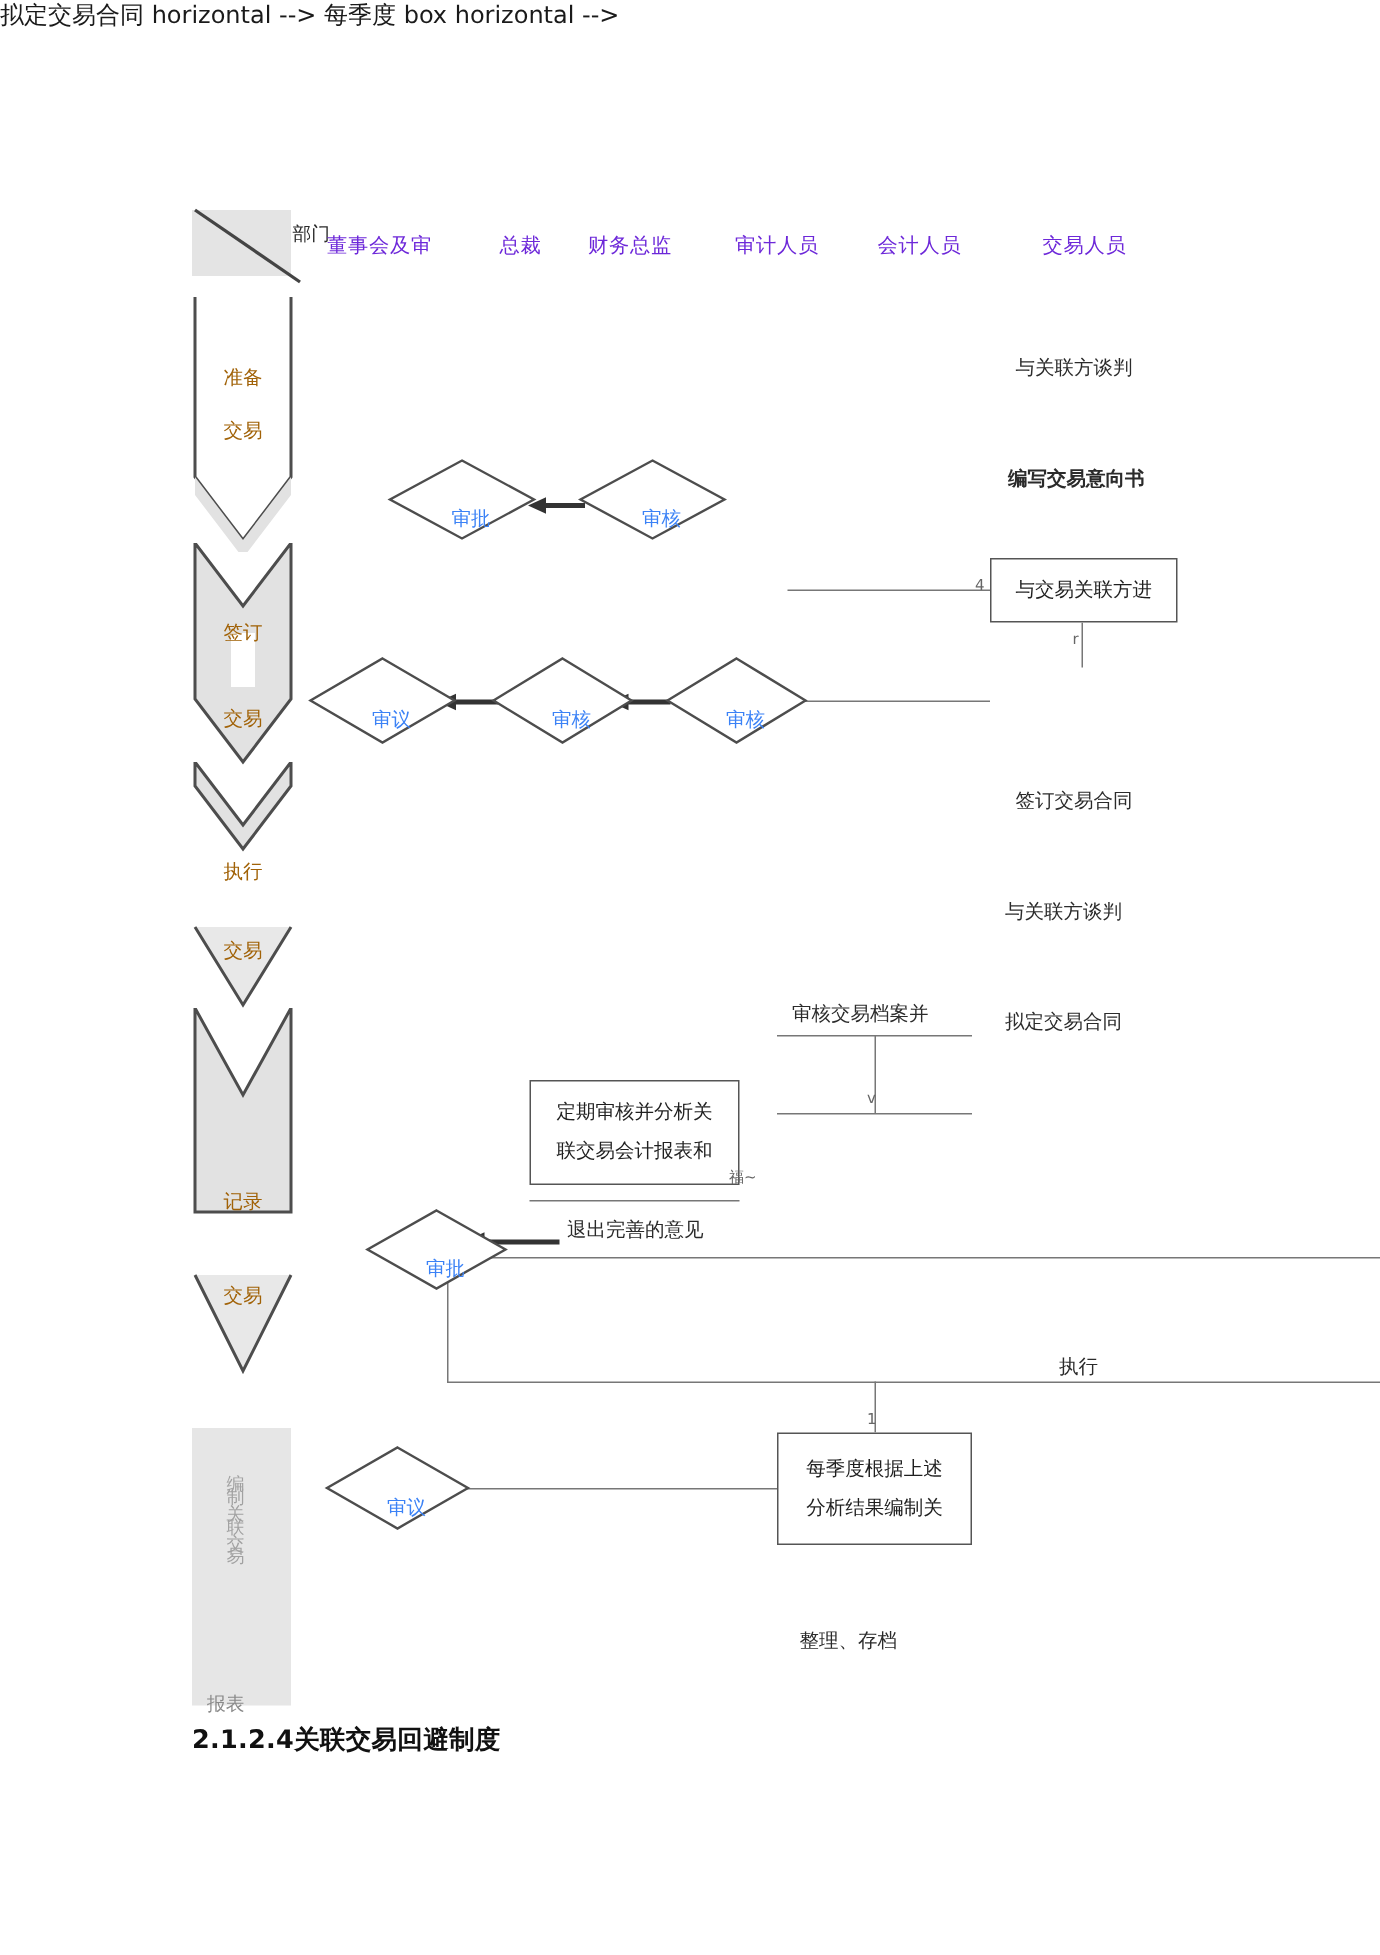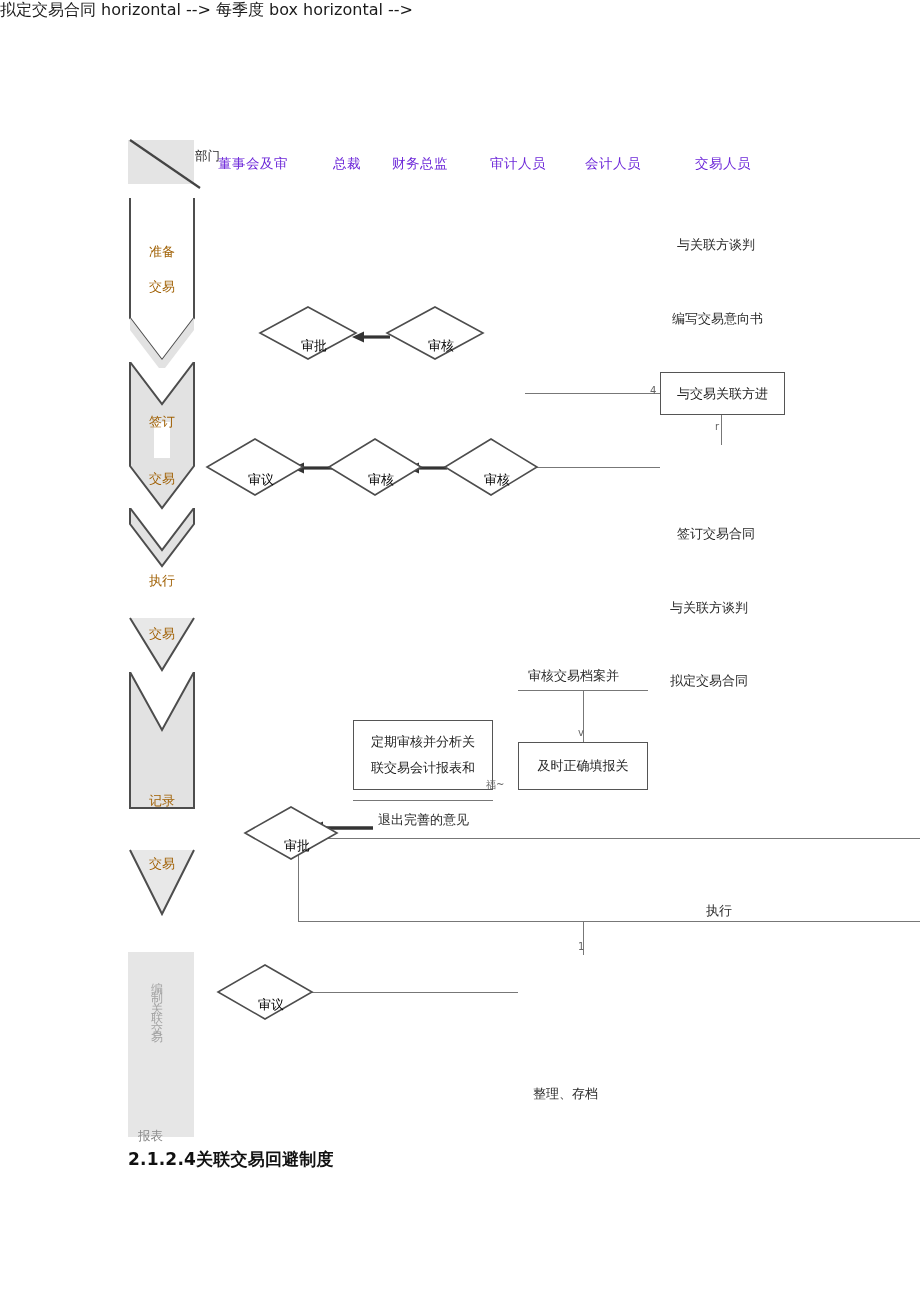--- a/index.html
+++ b/index.html
@@ -74,21 +74,21 @@
 
   
   .diamond { position: absolute; }
   .diamond svg { display: block; overflow: visible; }
   .diamond .dlabel {
     position: absolute;
     left: 12px; right: 0;
     text-align: center;
     font-size: 13px;
     font-family: "DejaVu Serif", "Liberation Serif", serif;
-    color: #000000;
+    color: #3b82f6;
     pointer-events: none;
   }
 
   
   .rbox {
     position: absolute;
     border: 1px solid #555;
     background: #fff;
     box-sizing: border-box;
     display: flex;
@@ -365,28 +365,29 @@
   <div class="rbox" style="left:660px; top:372px; width:125px; height:43px;">
     <span>与交易关联方进</span>
   </div>
 
 
   <div class="rbox" style="left:353px; top:720px; width:140px; height:70px;">
     <span>定期审核并分析关</span>
     <span>联交易会计报表和</span>
   </div>
 
-  <div class="rbox" style="left:518px; top:742px; width:130px; height:48px;">
-    <span>及时正确填报关</span>
-  </div>
-
+
+  <div class="rbox" style="left:518px; top:955px; width:130px; height:75px;">
+    <span>每季度根据上述</span>
+    <span>分析结果编制关</span>
+  </div>
 
   
   <div class="note" style="left:677px; top:236px;">与关联方谈判</div>
-  <div class="note" style="left:672px; top:310px;">编写交易意向书</div>
+  <div class="note" style="left:672px; top:310px;font-weight:bold;">编写交易意向书</div>
   <div class="note" style="left:677px; top:525px;">签订交易合同</div>
   <div class="note" style="left:670px; top:599px;">与关联方谈判</div>
   <div class="note" style="left:670px; top:672px;">拟定交易合同</div>
   <div class="note" style="left:528px; top:667px;">审核交易档案并</div>
   <div class="note" style="left:378px; top:811px;">退出完善的意见</div>
   <div class="note" style="left:706px; top:902px;">执行</div>
   <div class="note" style="left:533px; top:1085px;">整理、存档</div>
 
   
   <div class="tick" style="left:715px; top:421px;">r</div>

